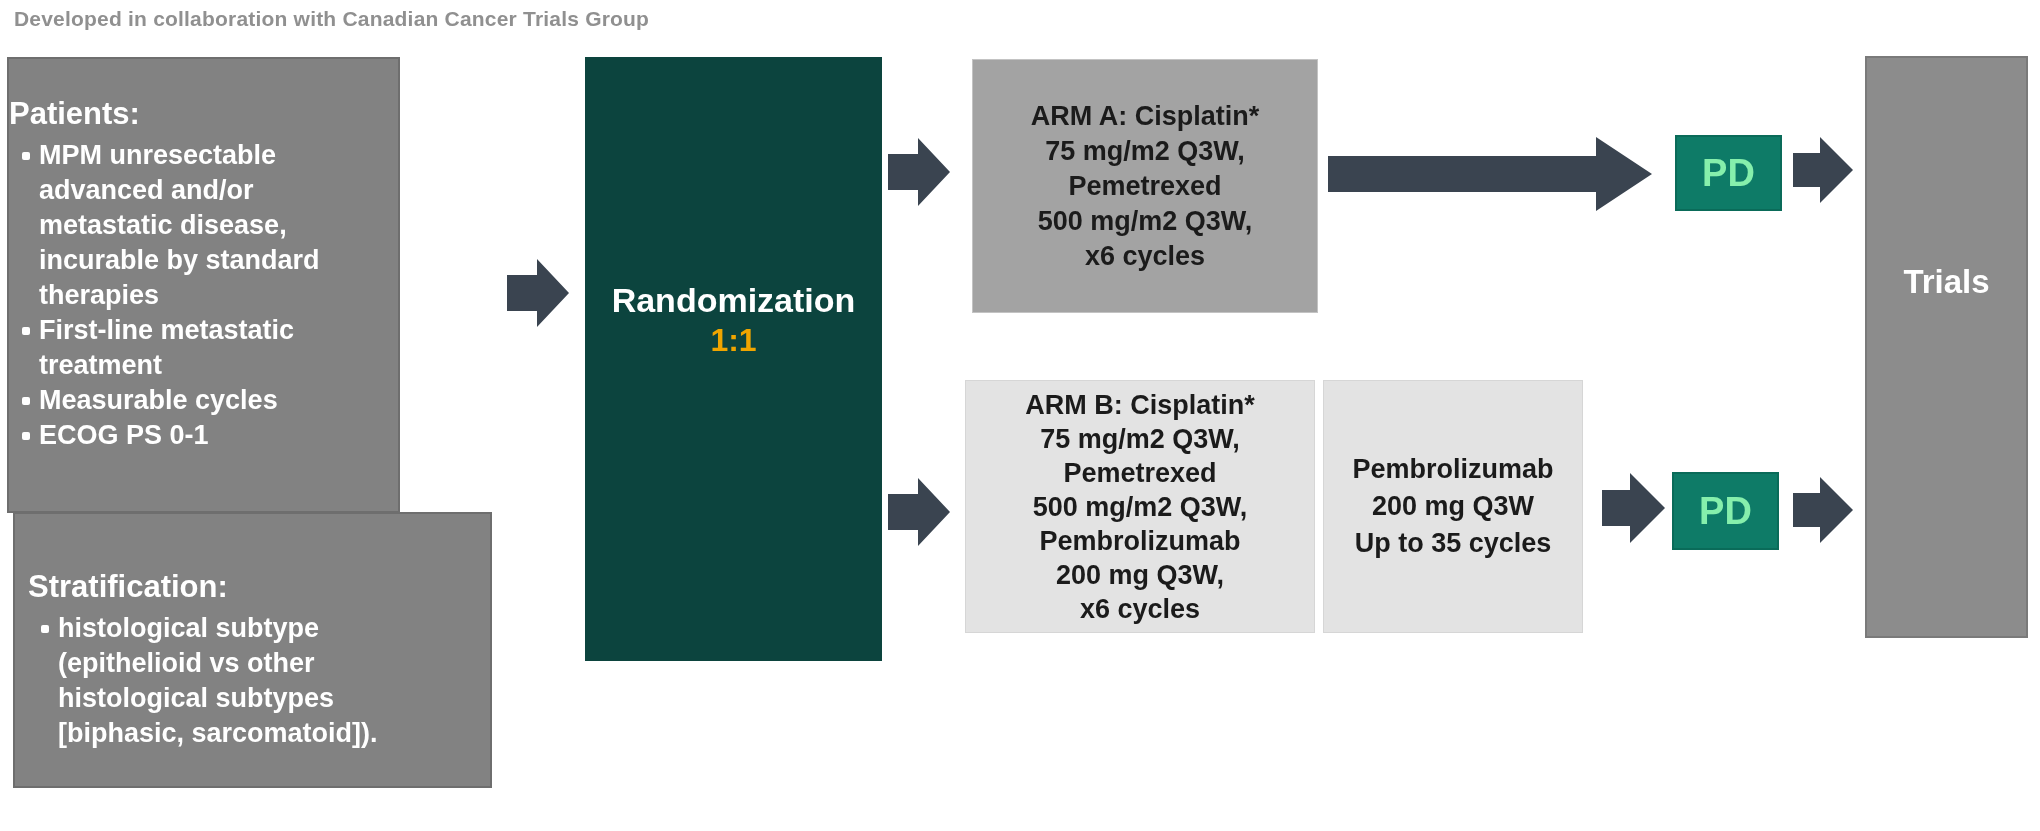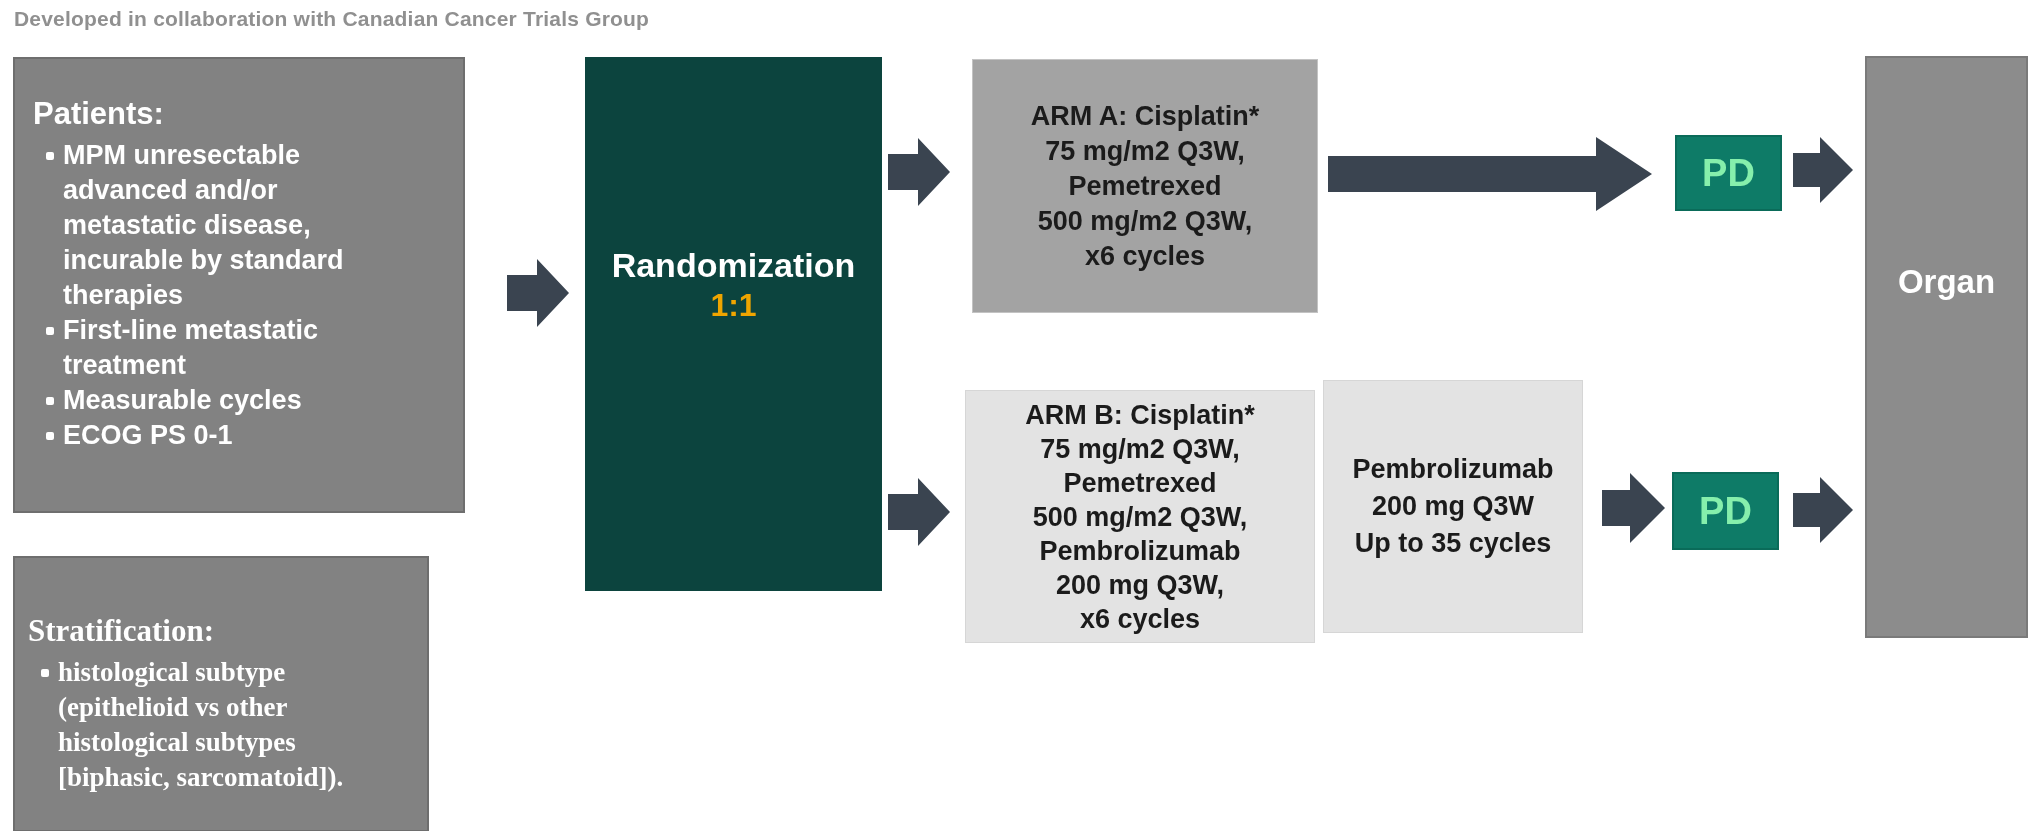--- a/index.html
+++ b/index.html
@@ -19,22 +19,22 @@
     color: #909090; letter-spacing: 0.2px;
   }
 
   
   .gray-box {
     background: #828282;
     border: 2px solid #6e6e6e;
     color: #ffffff;
     box-sizing: border-box;
   }
-  .patients-box { left: 13px; top: 57px; width: 452px; height: 456px; padding: 37px 10px 0 18px; }
-  .strat-box    { left: 13px; top: 556px; width: 416px; height: 276px; padding: 55px 10px 0 13px; font-family: Liberation Serif, serif; }
+  .patients-box { left: 7px; top: 57px; width: 393px; height: 456px; padding: 37px 10px 0 0; }
+  .strat-box    { left: 13px; top: 512px; width: 479px; height: 276px; padding: 55px 10px 0 13px; }
   .gray-box h2 {
     margin: 0 0 6px 0;
     font-size: 31px; font-weight: bold; line-height: 36px;
   }
   .gray-box ul {
     margin: 1px; padding: 0 0 0 29px;
     list-style: none;
   }
   .gray-box li {
     position: relative;
@@ -43,21 +43,21 @@
   }
   .gray-box li::before {
     content: "";
     position: absolute; left: -17px; top: 14px;
     width: 8px; height: 8px;
     background: #ffffff; border-radius: 2px;
   }
 
   
   .rando-box {
-    left: 585px; top: 57px; width: 297px; height: 534px;
+    left: 585px; top: 57px; width: 297px; height: 604px;
     background: #0c443e;
     display: flex; flex-direction: column;
     align-items: center; justify-content: center;
     padding-bottom: 80px; box-sizing: border-box;
     text-align: center;
   }
   .rando-title { color: #ffffff; font-size: 34px; font-weight: bold; line-height: 42px; }
   .rando-ratio { color: #efa500; font-size: 32px; font-weight: bold; line-height: 38px; }
 
   
@@ -69,21 +69,21 @@
     white-space: pre-line;
   }
   .arm-a {
     left: 972px; top: 59px; width: 346px; height: 254px;
     background: #a3a3a3; border: 1px solid #c3c3c3;
     font-size: 27px; line-height: 35px;
   }
   .arm-b {
     left: 965px; top: 380px; width: 350px; height: 253px;
     background: #e3e3e3; border: 1px solid #d6d6d6;
-    font-size: 27px; line-height: 34px; margin-top: 10px;
+    font-size: 27px; line-height: 34px;
   }
   .pembro {
     left: 1323px; top: 380px; width: 260px; height: 253px;
     background: #e3e3e3; border: 1px solid #d6d6d6;
     font-size: 27px; line-height: 37px;
   }
 
   
   .pd-badge {
     background: #0e7b67;
@@ -197,14 +197,14 @@
 
 <svg class="abs" style="left:1793px; top:137px;" width="60" height="66" viewBox="0 0 60 66">
   <polygon class="arrow" points="0,16 27,16 27,0 60,33 27,66 27,50 0,50"></polygon>
 </svg>
 
 <svg class="abs" style="left:1793px; top:477px;" width="60" height="66" viewBox="0 0 60 66">
   <polygon class="arrow" points="0,16 27,16 27,0 60,33 27,66 27,50 0,50"></polygon>
 </svg>
 
 <div class="abs follow-box">
-  <span>Organ</span>
+  <span>Trials</span>
 </div>
 
 </body></html>

